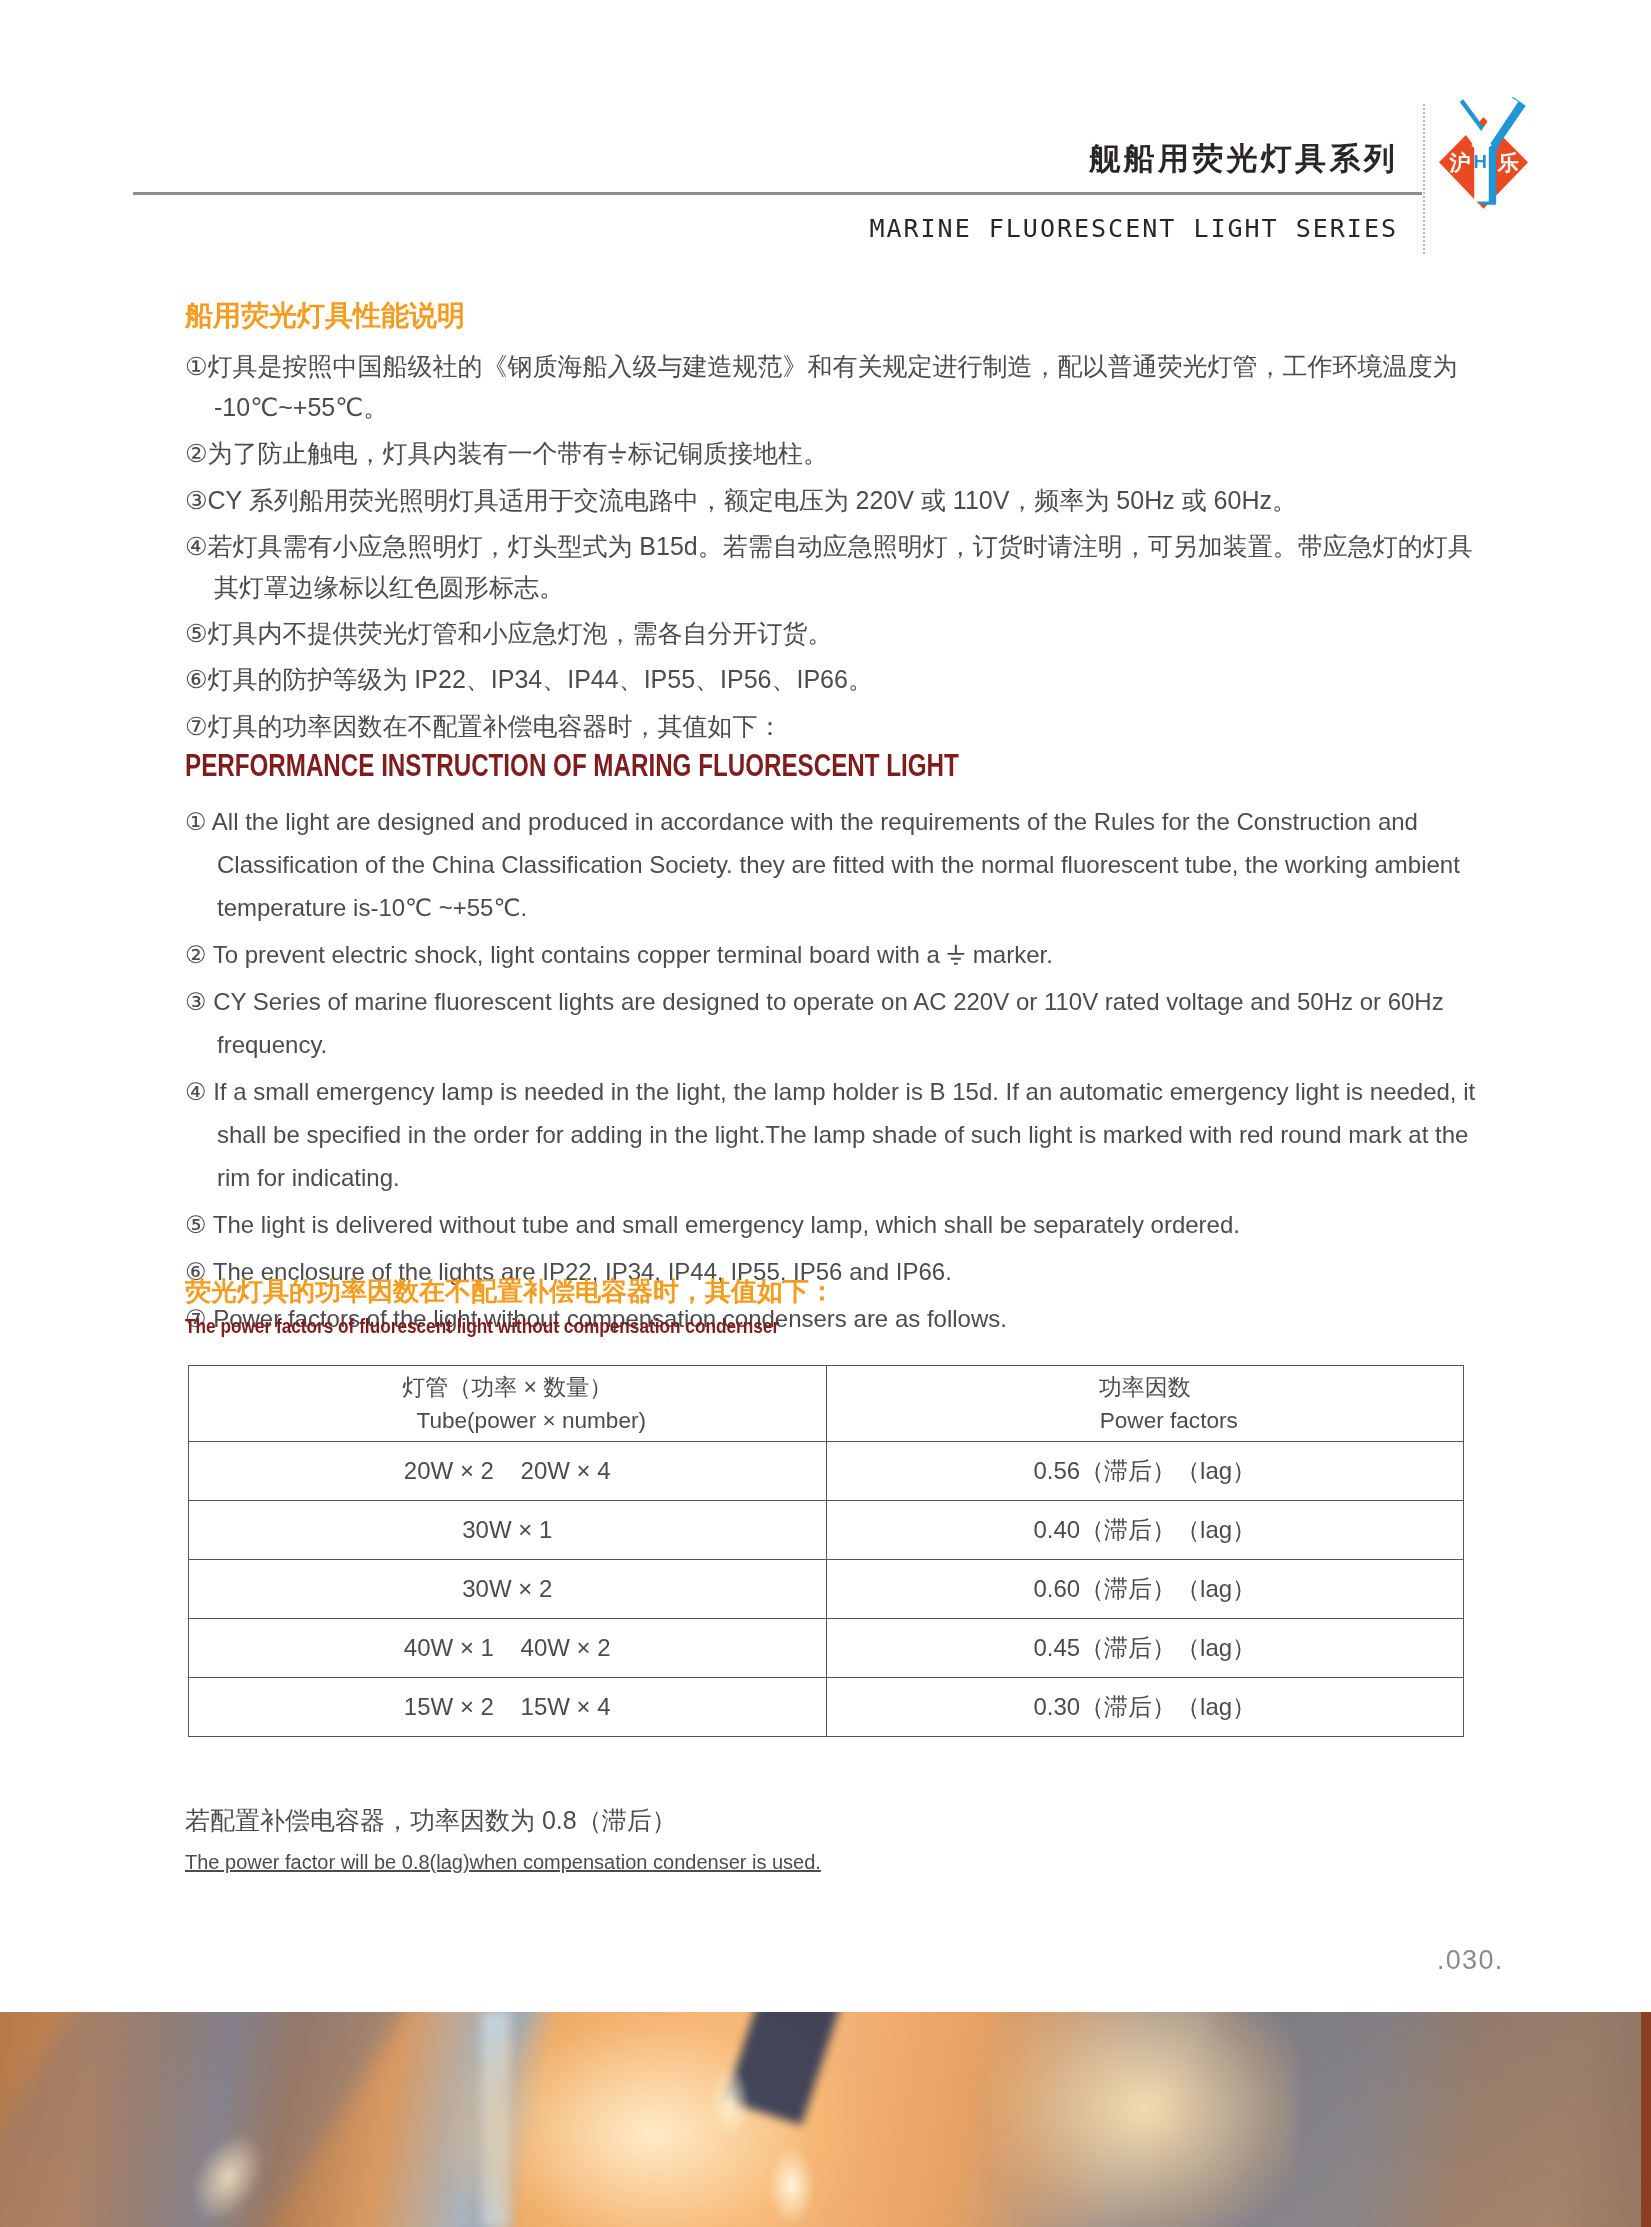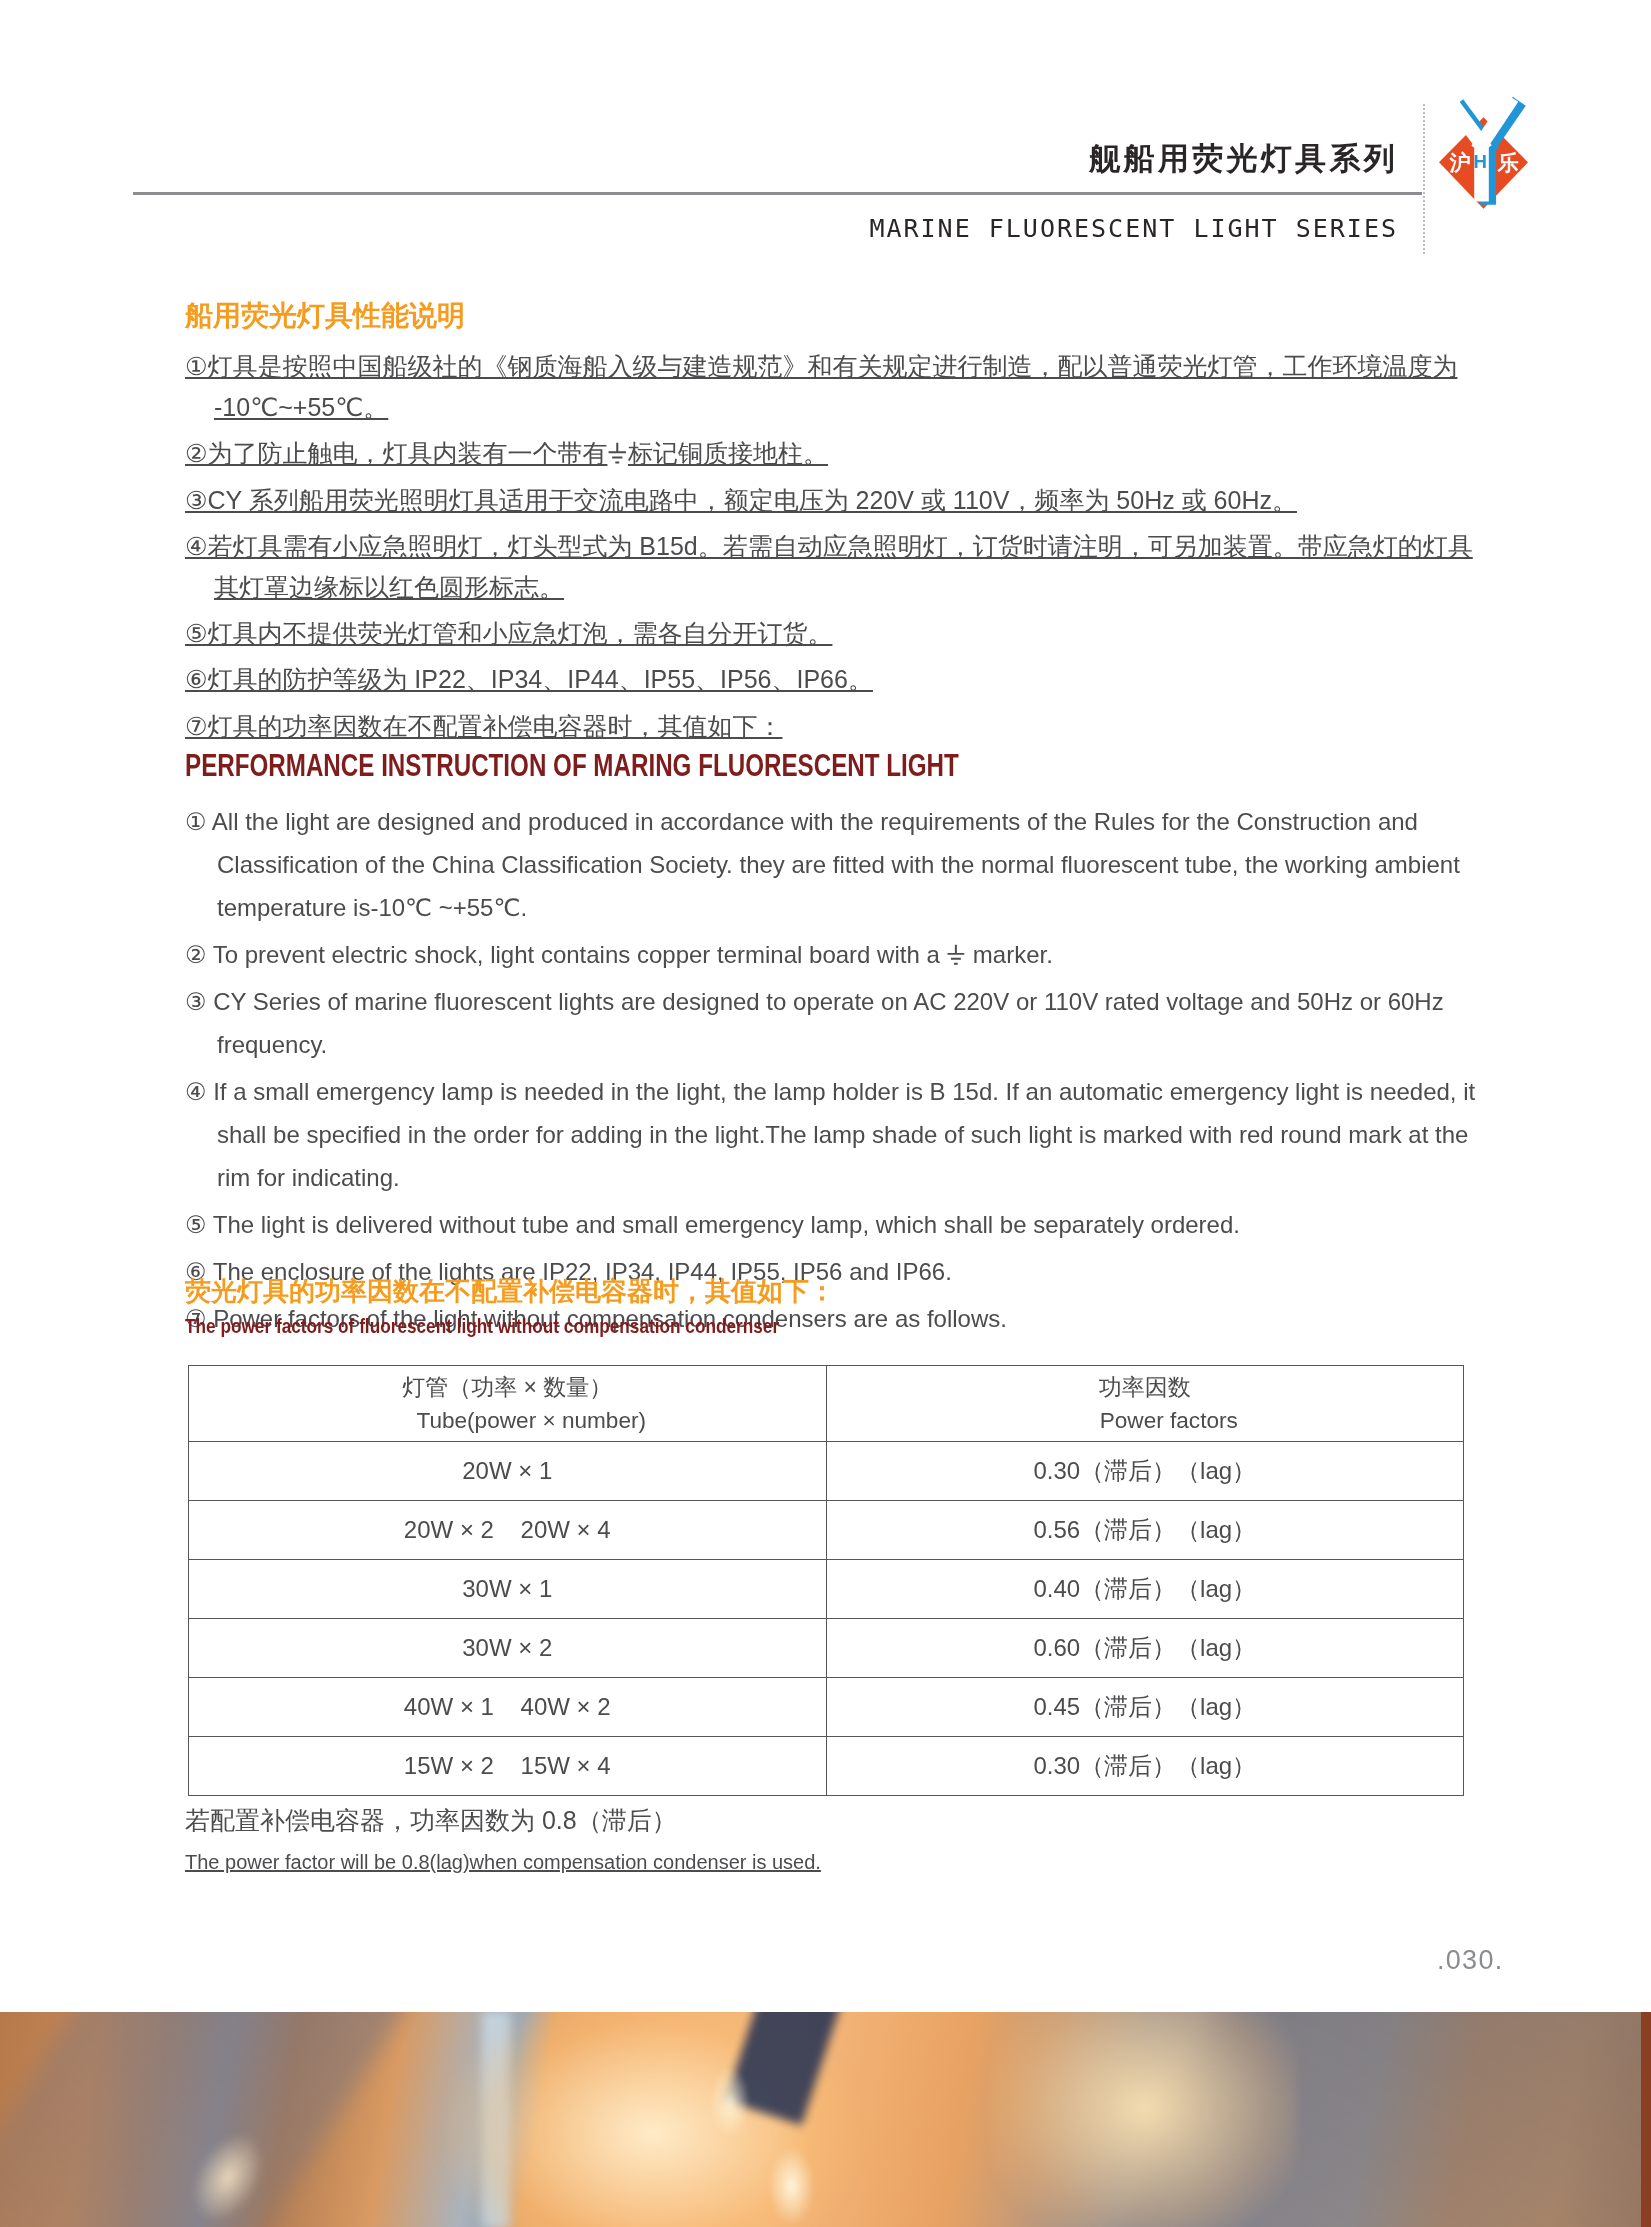--- a/index.html
+++ b/index.html
@@ -30,21 +30,21 @@
   .h-orange-en{
     position:absolute;left:185px;font-weight:bold;color:#7f1d1d;white-space:nowrap;
   }
   .h2-en{top:748px;font-size:31px;}
   .h3-en{top:1314px;font-size:21px;}
   .squeeze{display:inline-block;transform:scaleX(.78);transform-origin:left center;white-space:nowrap;}
   .squeeze2{display:inline-block;transform:scaleX(.82);transform-origin:left center;white-space:nowrap;}
   
   .list{position:absolute;left:185px;}
   .cn-list{top:346px;width:1289px;font-size:25px;line-height:41px;}
-  .cn-list .li{padding-left:29px;text-indent:-29px;margin-bottom:5.3px;text-decoration:underline;}
+  .cn-list .li{padding-left:29px;text-indent:-29px;margin-bottom:5.3px;}
   .en-list{top:800px;width:1297px;font-size:24px;line-height:43px;}
   .en-list .li{padding-left:32px;text-indent:-32px;margin-bottom:4px;}
   .earth{height:.95em;width:auto;vertical-align:-0.15em;display:inline-block;}
   
   table.power{
     position:absolute;left:188px;top:1365px;width:1276px;border-collapse:collapse;
     color:#4c4c4e;table-layout:fixed;
   }
   table.power th,table.power td{border:1.3px solid #55565a;text-align:center;vertical-align:middle;}
   table.power th{height:73px;font-weight:normal;}
@@ -146,24 +146,20 @@
           <div class="th-en">Tube(power × number)</div>
         </th>
         <th>
           <div class="th-cn">功率因数</div>
           <div class="th-en">Power factors</div>
         </th>
       </tr>
     </thead>
     <tbody>
 
-        <tr>
-          <td>20W × 1</td>
-          <td>0.30（滞后）（lag）</td>
-        </tr>
 
         <tr>
           <td>20W × 2    20W × 4</td>
           <td>0.56（滞后）（lag）</td>
         </tr>
 
         <tr>
           <td>30W × 1</td>
           <td>0.40（滞后）（lag）</td>
         </tr>

